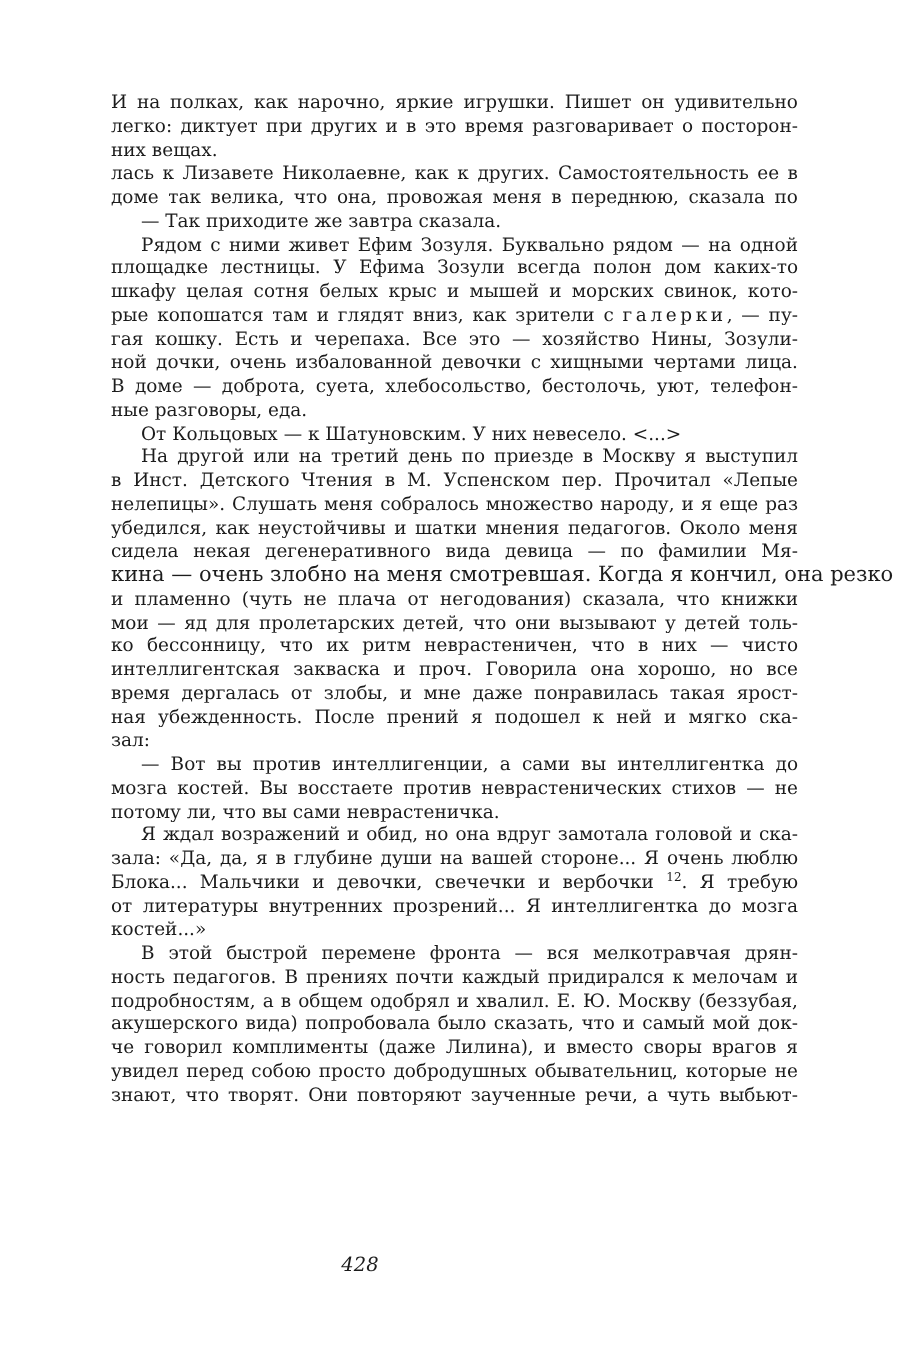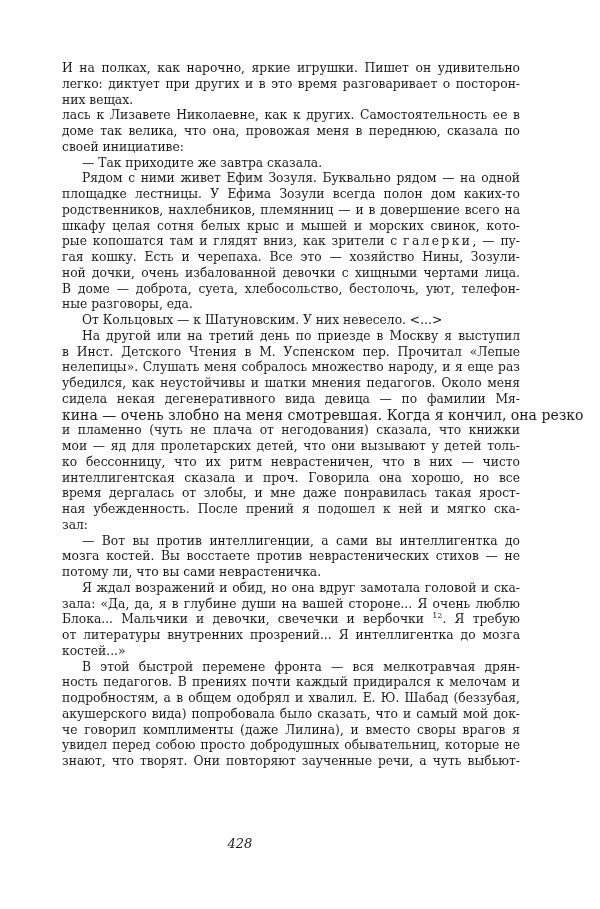--- a/index.html
+++ b/index.html
@@ -10,21 +10,21 @@
   body {
     width: 600px;
     height: 909px;
     position: relative;
     overflow: hidden;
     font-family: "DejaVu Serif", "Liberation Serif", serif;
     color: #1c1c1c;
   }
   .page {
     position: absolute;
-    left: 62px;
+    left: 74px;
     top: 61px;
     width: 458px;
   }
   .line {
     display: block;
     height: 15.75px;
     line-height: 15.75px;
     font-size: 12.3px;
     white-space: nowrap;
     text-align: justify;
@@ -59,55 +59,53 @@
 </style>
 </head>
 <body>
 
 <div class="page" id="page-body">
     <div class="line"><span>И на полках, как нарочно, яркие игрушки. Пишет он удивительно</span></div>
     <div class="line"><span>легко: диктует при других и в это время разговаривает о посторон-</span></div>
     <div class="line last"><span>них вещах.</span></div>
     <div class="line"><span>лась к Лизавете Николаевне, как к других. Самостоятельность ее в</span></div>
     <div class="line"><span>доме так велика, что она, провожая меня в переднюю, сказала по</span></div>
-    <div class="line last"><span>своей инициативе:</span></div>
     <div class="line indent last"><span>— Так приходите же завтра сказала.</span></div>
     <div class="line indent"><span>Рядом с ними живет Ефим Зозуля. Буквально рядом — на одной</span></div>
     <div class="line"><span>площадке лестницы. У Ефима Зозули всегда полон дом каких-то</span></div>
-    <div class="line"><span>родственников, нахлебников, племянниц — и в довершение всего на</span></div>
     <div class="line"><span>шкафу целая сотня белых крыс и мышей и морских свинок, кото-</span></div>
     <div class="line"><span>рые копошатся там и глядят вниз, как зрители с </span><span class="spaced">галерки</span><span>, — пу-</span></div>
     <div class="line"><span>гая кошку. Есть и черепаха. Все это — хозяйство Нины, Зозули-</span></div>
     <div class="line"><span>ной дочки, очень избалованной девочки с хищными чертами лица.</span></div>
     <div class="line"><span>В доме — доброта, суета, хлебосольство, бестолочь, уют, телефон-</span></div>
     <div class="line last"><span>ные разговоры, еда.</span></div>
     <div class="line indent last"><span>От Кольцовых — к Шатуновским. У них невесело. &lt;...&gt;</span></div>
     <div class="line indent"><span>На другой или на третий день по приезде в Москву я выступил</span></div>
     <div class="line"><span>в Инст. Детского Чтения в М. Успенском пер. Прочитал «Лепые</span></div>
     <div class="line"><span>нелепицы». Слушать меня собралось множество народу, и я еще раз</span></div>
     <div class="line"><span>убедился, как неустойчивы и шатки мнения педагогов. Около меня</span></div>
     <div class="line"><span>сидела некая дегенеративного вида девица — по фамилии Мя-</span></div>
     <div class="line" style="font-size: 14px;"><span>кина — очень злобно на меня смотревшая. Когда я кончил, она резко</span></div>
     <div class="line"><span>и пламенно (чуть не плача от негодования) сказала, что книжки</span></div>
     <div class="line"><span>мои — яд для пролетарских детей, что они вызывают у детей толь-</span></div>
     <div class="line"><span>ко бессонницу, что их ритм неврастеничен, что в них — чисто</span></div>
-    <div class="line"><span>интеллигентская сказала и проч. Говорила она хорошо, но все</span></div>
+    <div class="line"><span>интеллигентская закваска и проч. Говорила она хорошо, но все</span></div>
     <div class="line"><span>время дергалась от злобы, и мне даже понравилась такая ярост-</span></div>
     <div class="line"><span>ная убежденность. После прений я подошел к ней и мягко ска-</span></div>
     <div class="line last"><span>зал:</span></div>
     <div class="line indent"><span>— Вот вы против интеллигенции, а сами вы интеллигентка до</span></div>
     <div class="line"><span>мозга костей. Вы восстаете против неврастенических стихов — не</span></div>
     <div class="line last"><span>потому ли, что вы сами неврастеничка.</span></div>
     <div class="line indent"><span>Я ждал возражений и обид, но она вдруг замотала головой и ска-</span></div>
     <div class="line"><span>зала: «Да, да, я в глубине души на вашей стороне... Я очень люблю</span></div>
     <div class="line"><span>Блока... Мальчики и девочки, свечечки и вербочки </span><span class="sup">12</span><span>. Я требую</span></div>
     <div class="line"><span>от литературы внутренних прозрений... Я интеллигентка до мозга</span></div>
     <div class="line last"><span>костей...»</span></div>
     <div class="line indent"><span>В этой быстрой перемене фронта — вся мелкотравчая дрян-</span></div>
     <div class="line"><span>ность педагогов. В прениях почти каждый придирался к мелочам и</span></div>
-    <div class="line"><span>подробностям, а в общем одобрял и хвалил. Е. Ю. Шабад (беззубая,</span></div>
+    <div class="line"><span>подробностям, а в общем одобрял и хвалил. Е. Ю. Москву (беззубая,</span></div>
     <div class="line"><span>акушерского вида) попробовала было сказать, что и самый мой док-</span></div>
     <div class="line"><span>че говорил комплименты (даже Лилина), и вместо своры врагов я</span></div>
     <div class="line"><span>увидел перед собою просто добродушных обывательниц, которые не</span></div>
     <div class="line"><span>знают, что творят. Они повторяют заученные речи, а чуть выбьют-</span></div>
   </div>
 
 <div class="page-number">428</div>
 
 </body></html>

